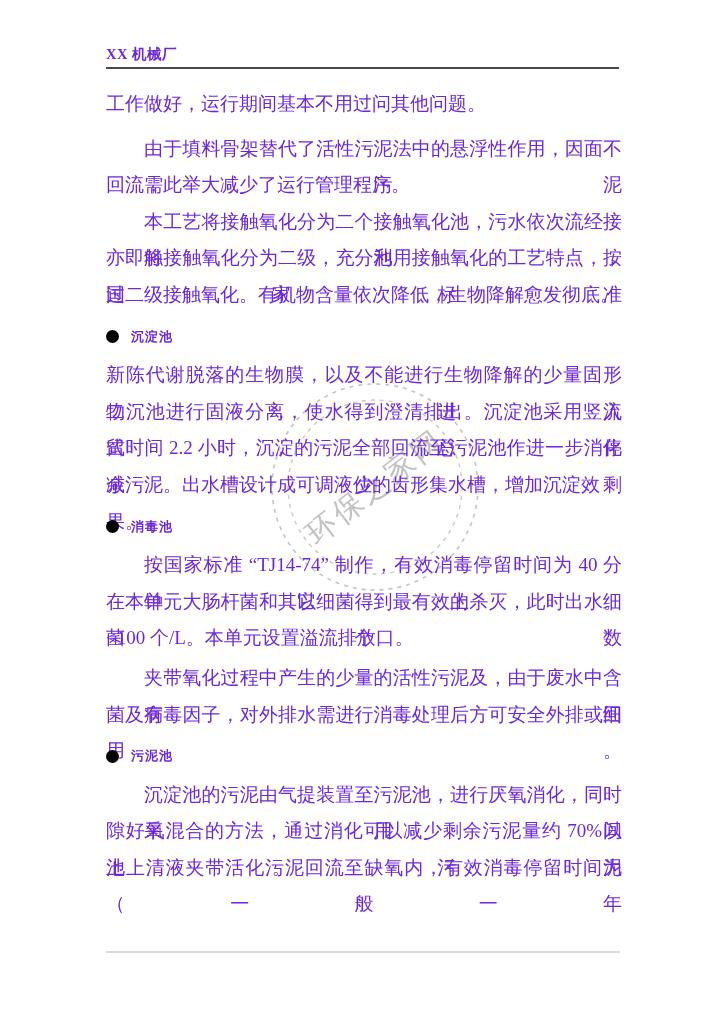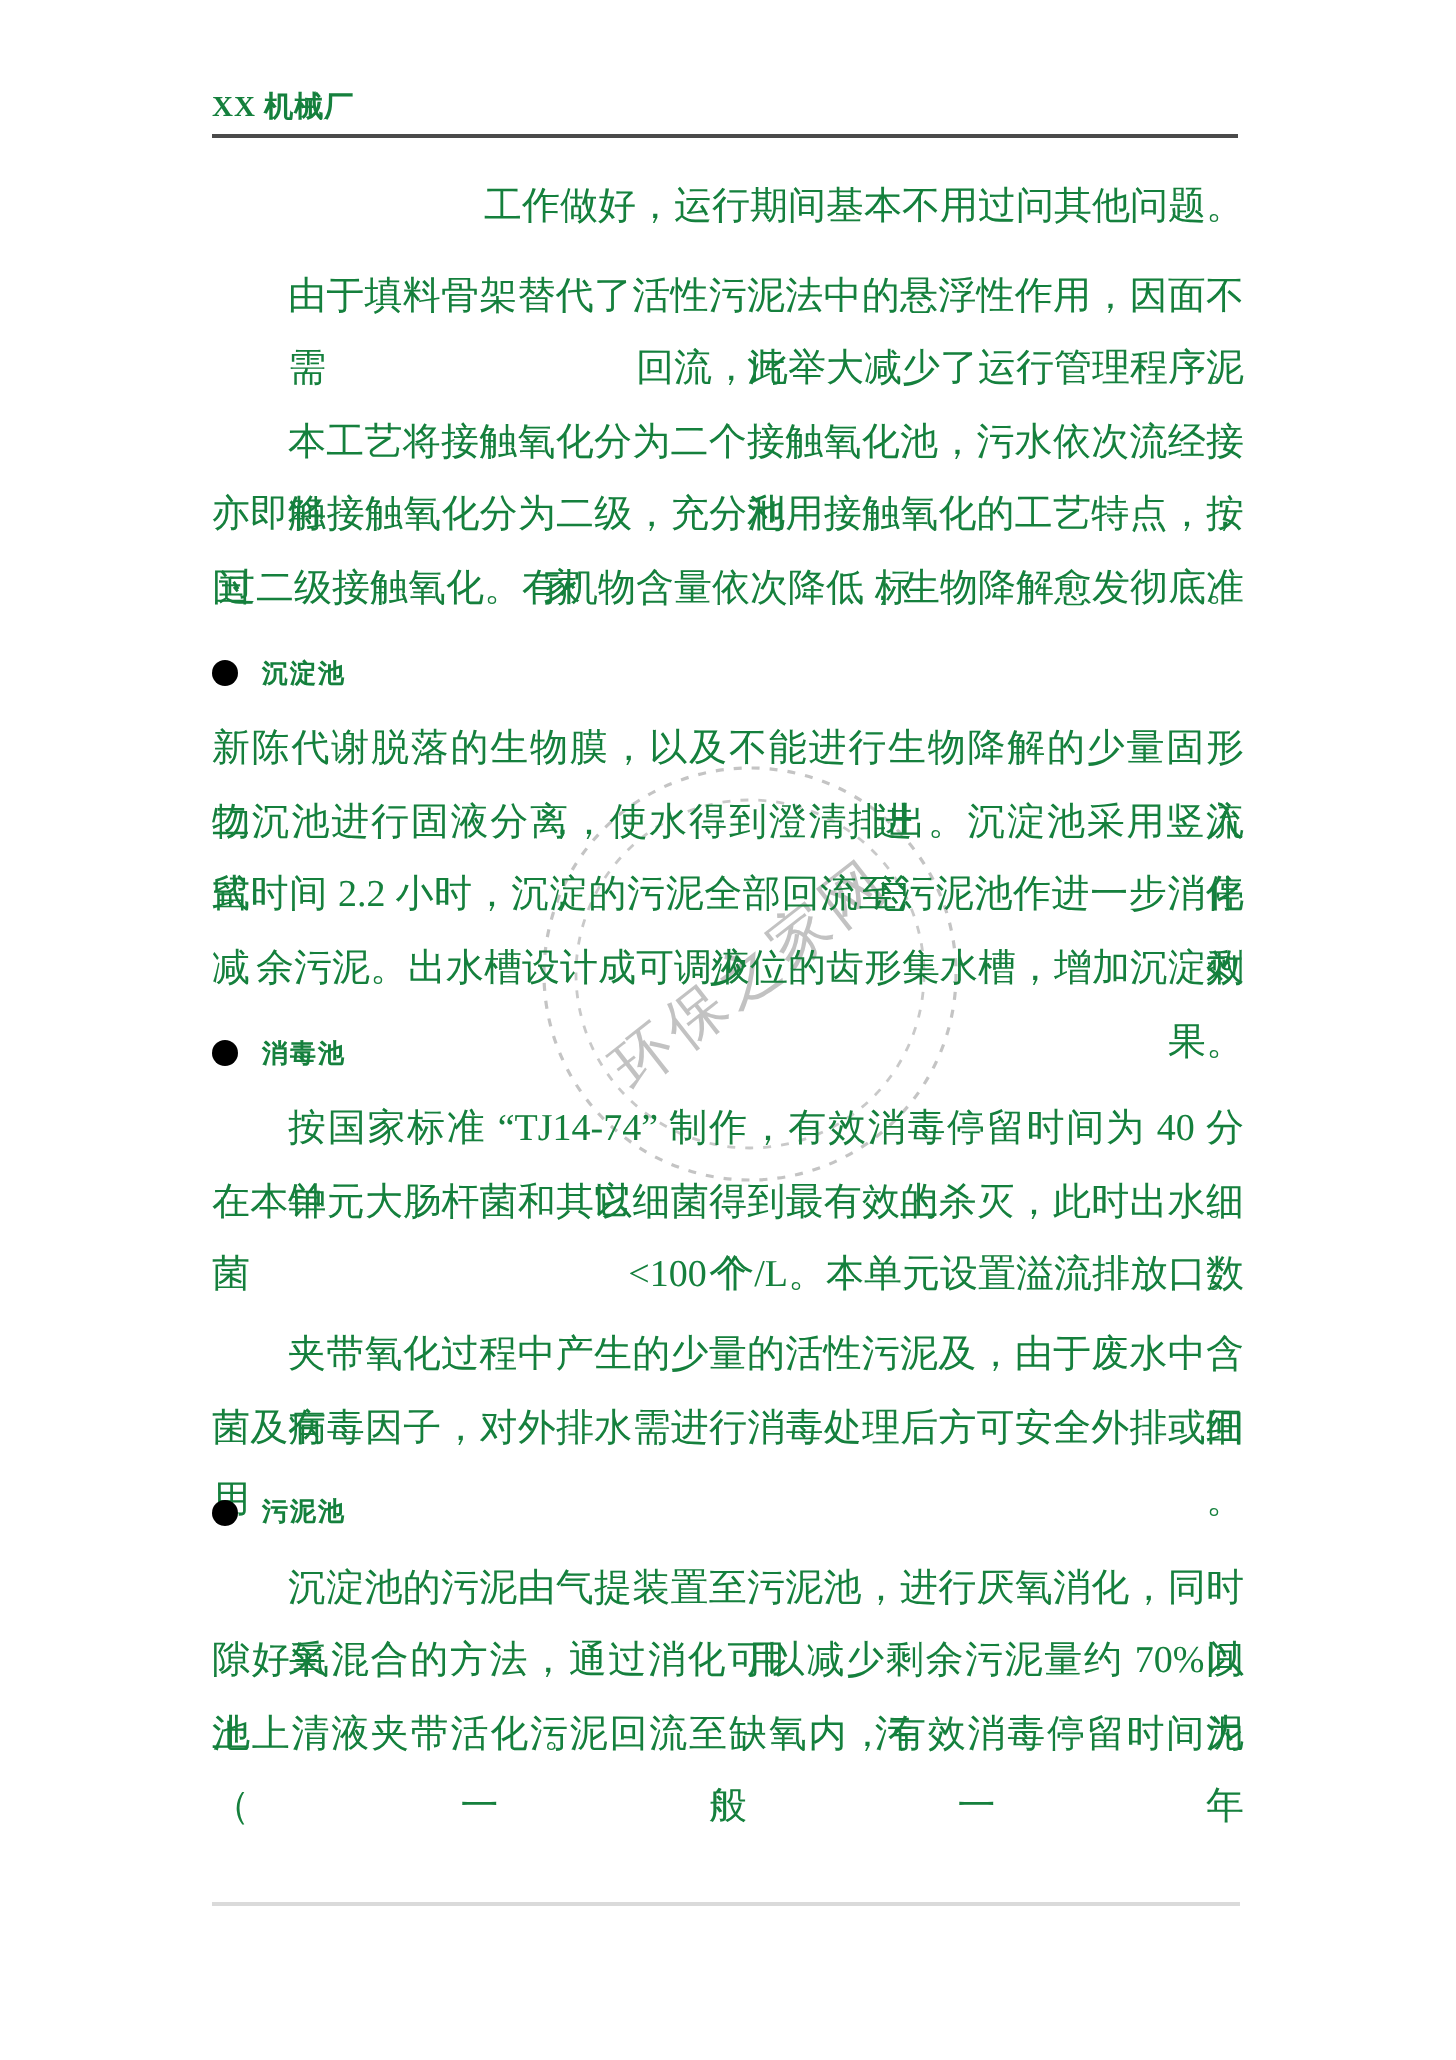--- a/index.html
+++ b/index.html
@@ -6,21 +6,21 @@
     margin: 0; padding: 0;
     width: 728px; height: 1030px;
     background: #ffffff;
     overflow: hidden;
   }
   .page {
     position: relative;
     width: 728px; height: 1030px;
     background: #ffffff;
     font-family: "Liberation Serif", "DejaVu Serif", serif;
-    color: #15803d;
+    color: #6d28d9;
   }
   
   .page-header {
     position: absolute;
     left: 106px; top: 45px;
     width: 513px;
   }
   .company {
     font-size: 14.5px;
     font-weight: bold;
@@ -47,21 +47,21 @@
     width: 516px;
     font-size: 19px;
     z-index: 1;
   }
   .block { margin: 0; }
   .doc > .block:nth-child(2) { margin-top: 8px; }   
   .doc > .block:nth-child(8) { margin-top: 3px; }
   .tl {
     line-height: 36.6px;
     height: 36.6px;
-    text-align: right;
+    text-align: left;
     white-space: normal;
   }
   .tl.just {
     text-align: justify;
     text-align-last: justify;
     text-justify: inter-character;
     font-family: Liberation Serif, serif;
   }
   .tl.ind { padding-left: 38px; }
   .heading {

